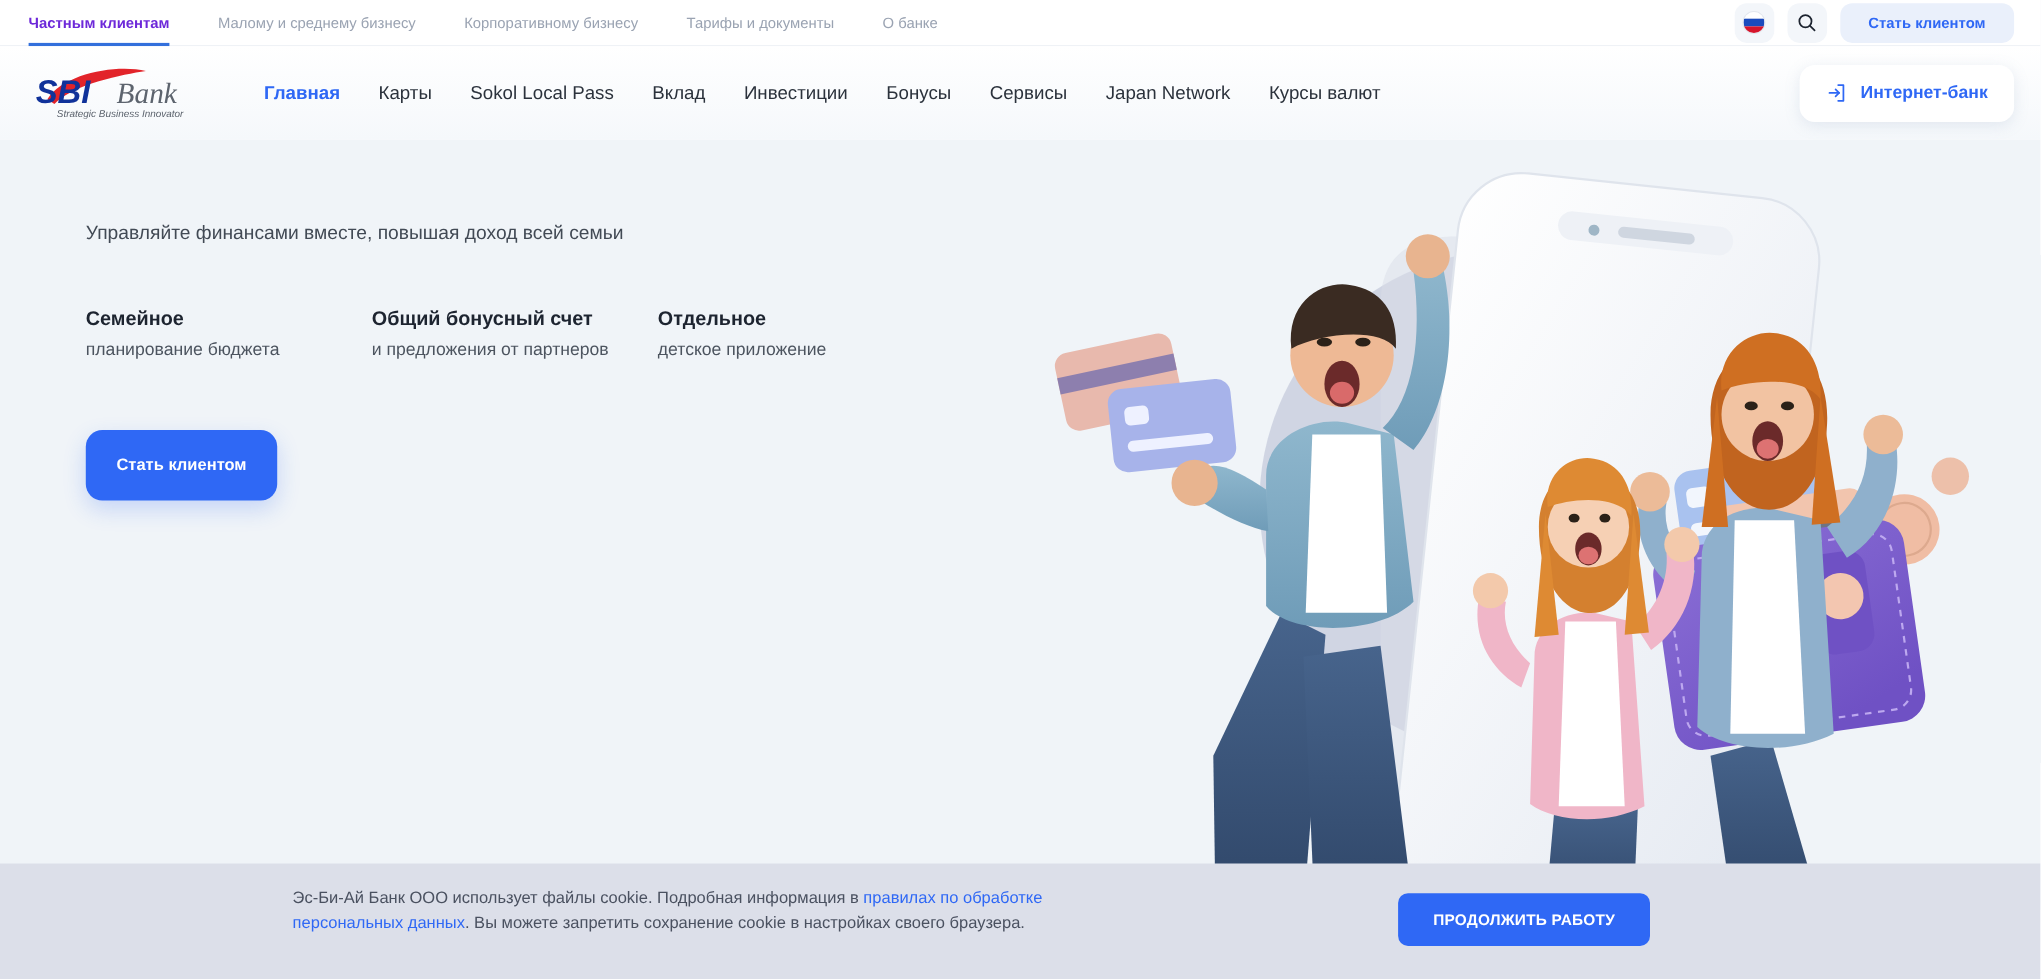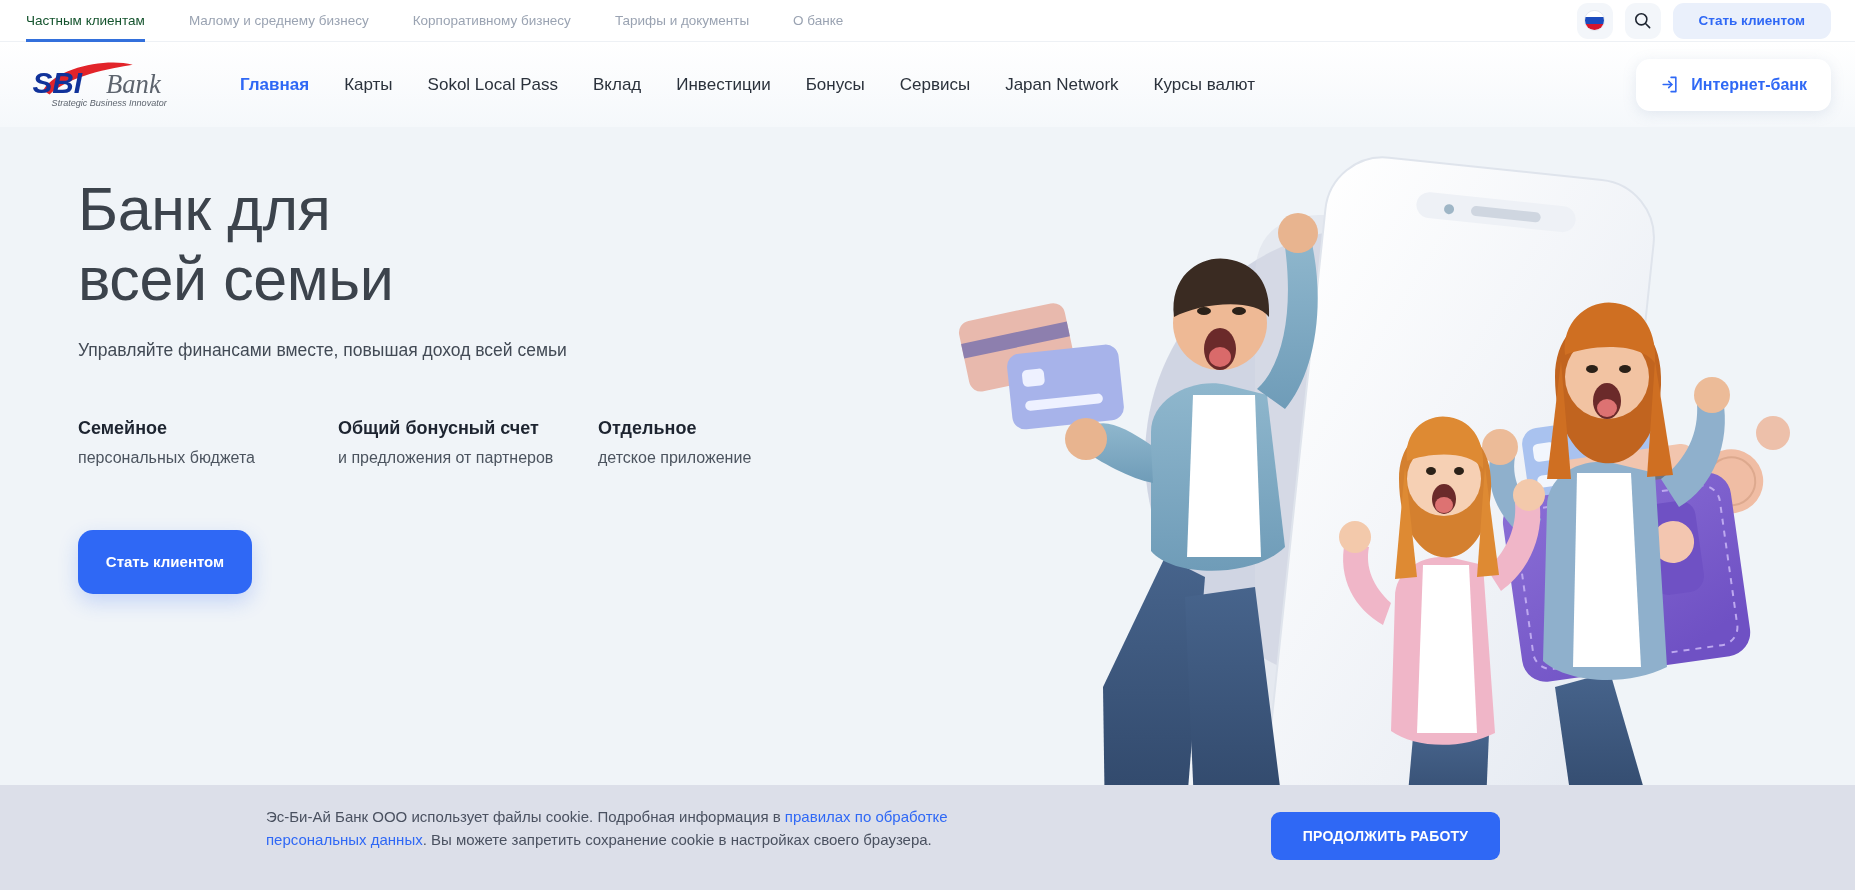--- a/index.html
+++ b/index.html
@@ -25,21 +25,21 @@
   .toptab {
     position: relative;
     height: 42px;
     display: flex; align-items: center;
     font-size: 13.5px;
     color: #9aa3b2;
     margin-right: 44px;
     white-space: nowrap;
     cursor: pointer;
   }
-  .toptab.active { color: #14532d; font-weight: 400; }
+  .toptab.active { color: #6d28d9; font-weight: 700; }
   .toptab.active::after {
     content: "";
     position: absolute;
     left: 0; right: 0; bottom: 0;
     height: 3px;
     background: #3370dc;
   }
   .topright {
     margin-left: auto;
     display: flex; align-items: center; gap: 12px;
@@ -450,28 +450,26 @@
         <ellipse cx="489" cy="372" rx="12" ry="15" fill="#6b2a2a"></ellipse>
         <ellipse cx="489" cy="378" rx="9" ry="8" fill="#dd7272"></ellipse>
         <ellipse cx="476" cy="344" rx="5" ry="4" fill="#2b2118"></ellipse>
         <ellipse cx="504" cy="344" rx="5" ry="4" fill="#2b2118"></ellipse>
         <ellipse cx="470" cy="700" rx="34" ry="15" fill="#f3a3bb"></ellipse>
         <ellipse cx="528" cy="700" rx="34" ry="15" fill="#f3a3bb"></ellipse>
       </g>
     </svg>
 
     <div class="hero-copy">
-      <h1 class="hero-title">Банк для
-всей семьи</h1>
       <p class="hero-sub">Управляйте финансами вместе, повышая доход всей семьи</p>
 
       <div class="features">
         <div class="feature">
           <div class="feature-title">Семейное</div>
-          <div class="feature-text">персональных бюджета</div>
+          <div class="feature-text">планирование бюджета</div>
         </div>
         <div class="feature">
           <div class="feature-title">Общий бонусный счет</div>
           <div class="feature-text">и предложения от партнеров</div>
         </div>
         <div class="feature">
           <div class="feature-title">Отдельное</div>
           <div class="feature-text">детское приложение</div>
         </div>
       </div>

